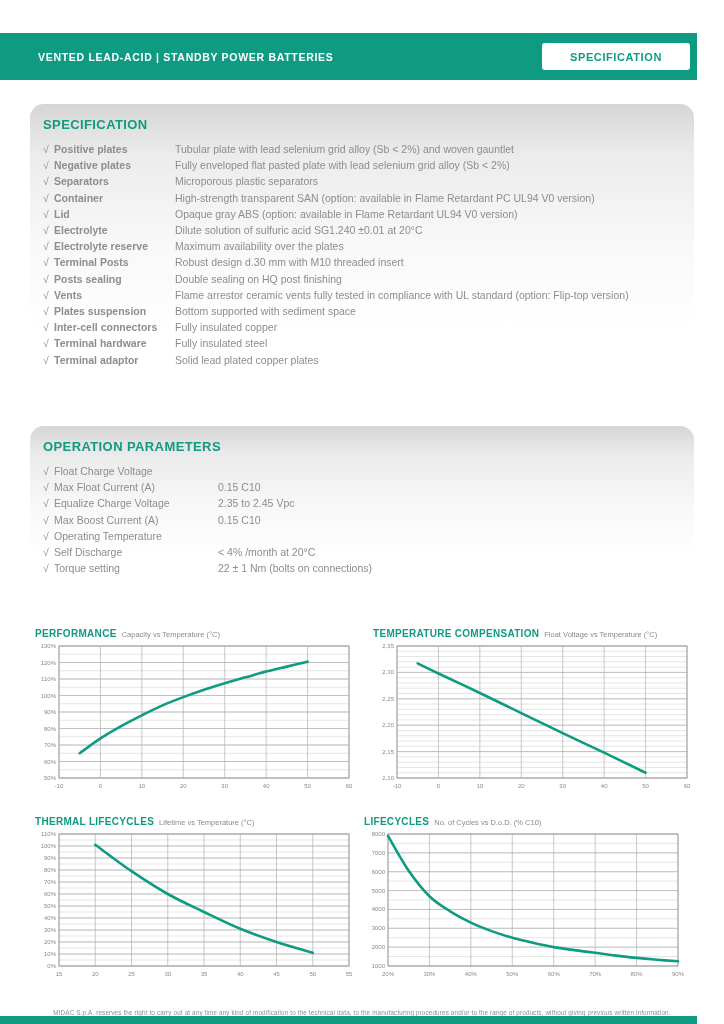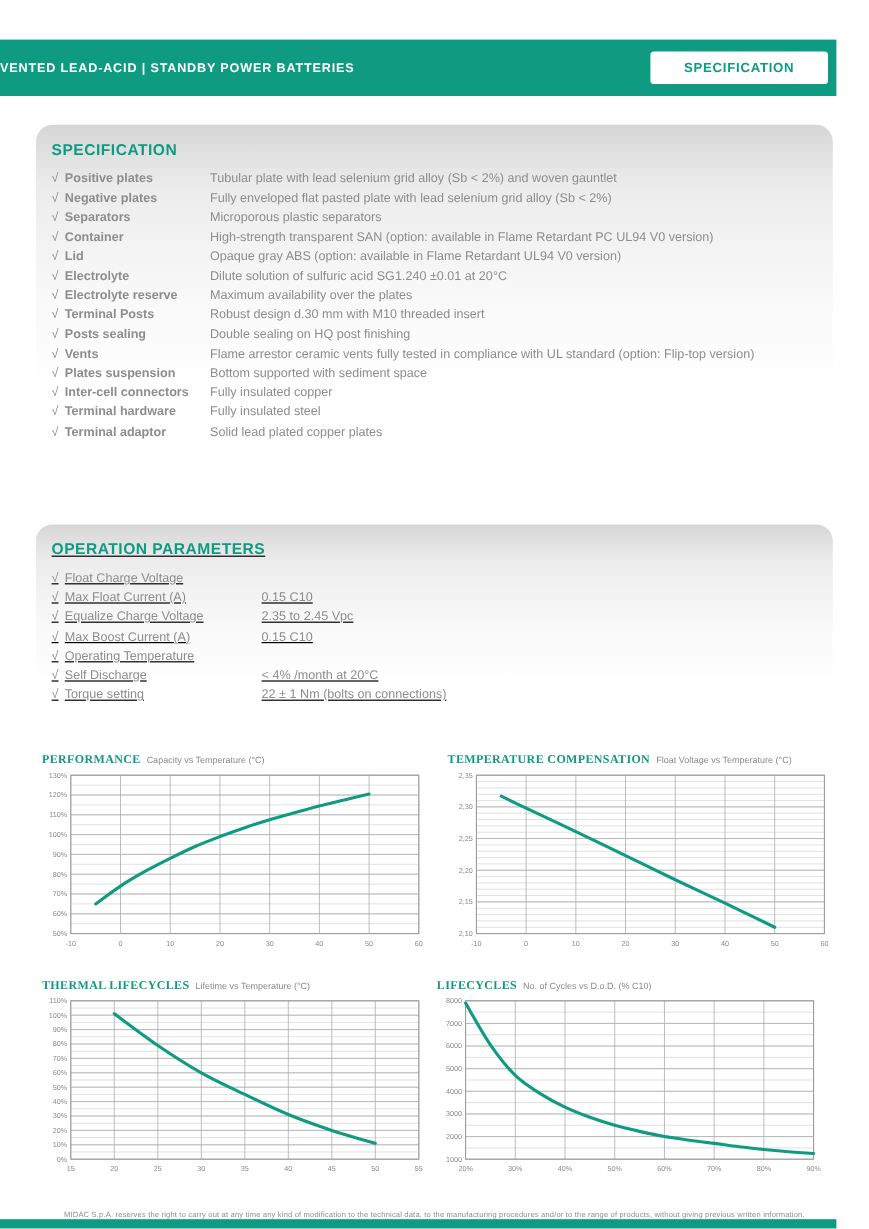--- a/index.html
+++ b/index.html
@@ -1,41 +1,41 @@
 <!DOCTYPE html>
 <html><head>
 <meta charset="utf-8">
 <style>
   html,body{margin:0;padding:0;background:#fff;}
   body{font-family:"Liberation Sans",sans-serif;}
   .page{position:relative;width:724px;height:1024px;background:#fff;overflow:hidden;}
 
   
   .topbar{position:absolute;left:0;top:33px;width:697px;height:47px;background:#0f9b82;display:flex;align-items:center;}
-  .topbar-title{color:#fff;font-weight:bold;font-size:10.5px;letter-spacing:.7px;}
+  .topbar-title{color:#fff;font-weight:bold;font-size:10.5px;letter-spacing:.7px;margin-left:38px;}
   .spec-btn{position:absolute;right:7px;top:10px;width:148px;height:27px;background:#fff;border-radius:3px;
             color:#0f9b82;font-weight:bold;font-size:11px;letter-spacing:.6px;
             display:flex;align-items:center;justify-content:center;}
 
   
   .box{position:absolute;left:30px;width:664px;border-radius:14px;
        background:linear-gradient(180deg,#d6d6d6 0,#ececec 18%,#f8f8f8 48%,#ffffff 78%);}
   .spec-box{top:104px;height:287px;}
-  .op-box{top:437px;height:168px;text-decoration:underline;}
+  .op-box{top:426px;height:168px;}
   .box h2{margin:0;padding:13px 0 9px 13px;font-size:13px;color:#0f9b82;letter-spacing:.4px;}
   .row{display:flex;font-size:10.5px;color:#8d8d8d;line-height:16.2px;padding-left:13px;}
   .tick{width:11px;flex:0 0 11px;}
   .spec-box .lbl{width:121px;flex:0 0 121px;font-weight:bold;}
   .op-box  .lbl{width:164px;flex:0 0 164px;}
   .val{flex:1;}
 
   
   .chart{position:absolute;width:326px;}
   .chart-head{display:flex;align-items:baseline;gap:5px;margin:0 0 3px 2px;}
-  .ct{color:#0f9b82;font-weight:bold;font-size:10px;letter-spacing:.3px;font-family:Liberation Serif, serif;}
+  .ct{color:#0f9b82;font-weight:bold;font-size:10px;letter-spacing:.3px;}
   .cs{color:#8a8a8a;font-size:7.5px;}
   .tk{font-size:6px;fill:#8a8a8a;font-family:"Liberation Sans",sans-serif;}
 
   
   .disclaimer{position:absolute;left:28px;top:1003px;width:668px;font-size:6.3px;color:#8d8d8d;
               text-align:center;letter-spacing:.15px;}
   .bottombar{position:absolute;left:0;top:1016px;width:697px;height:8px;background:#0f9b82;}
 </style>
 </head>
 <body>

